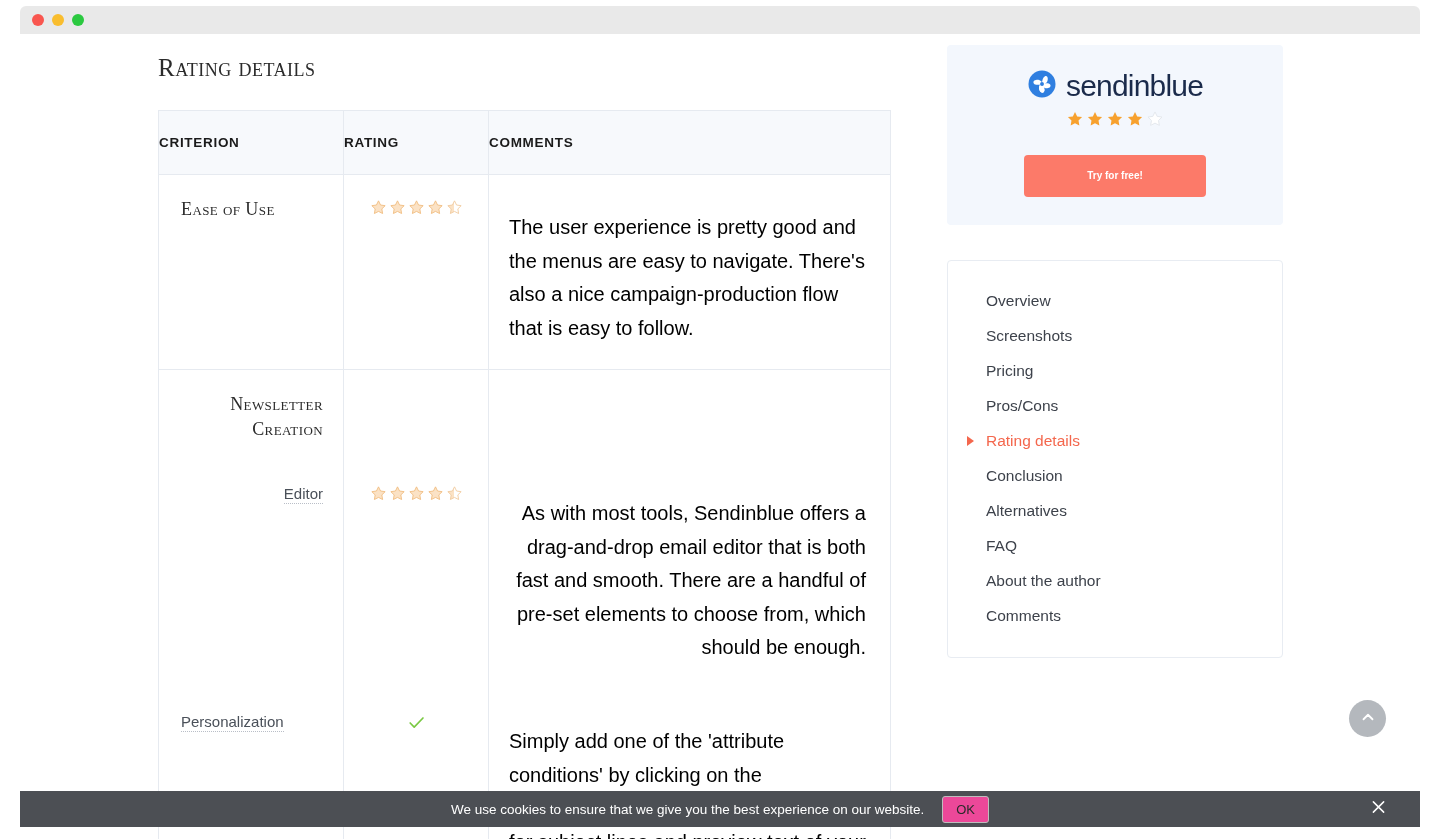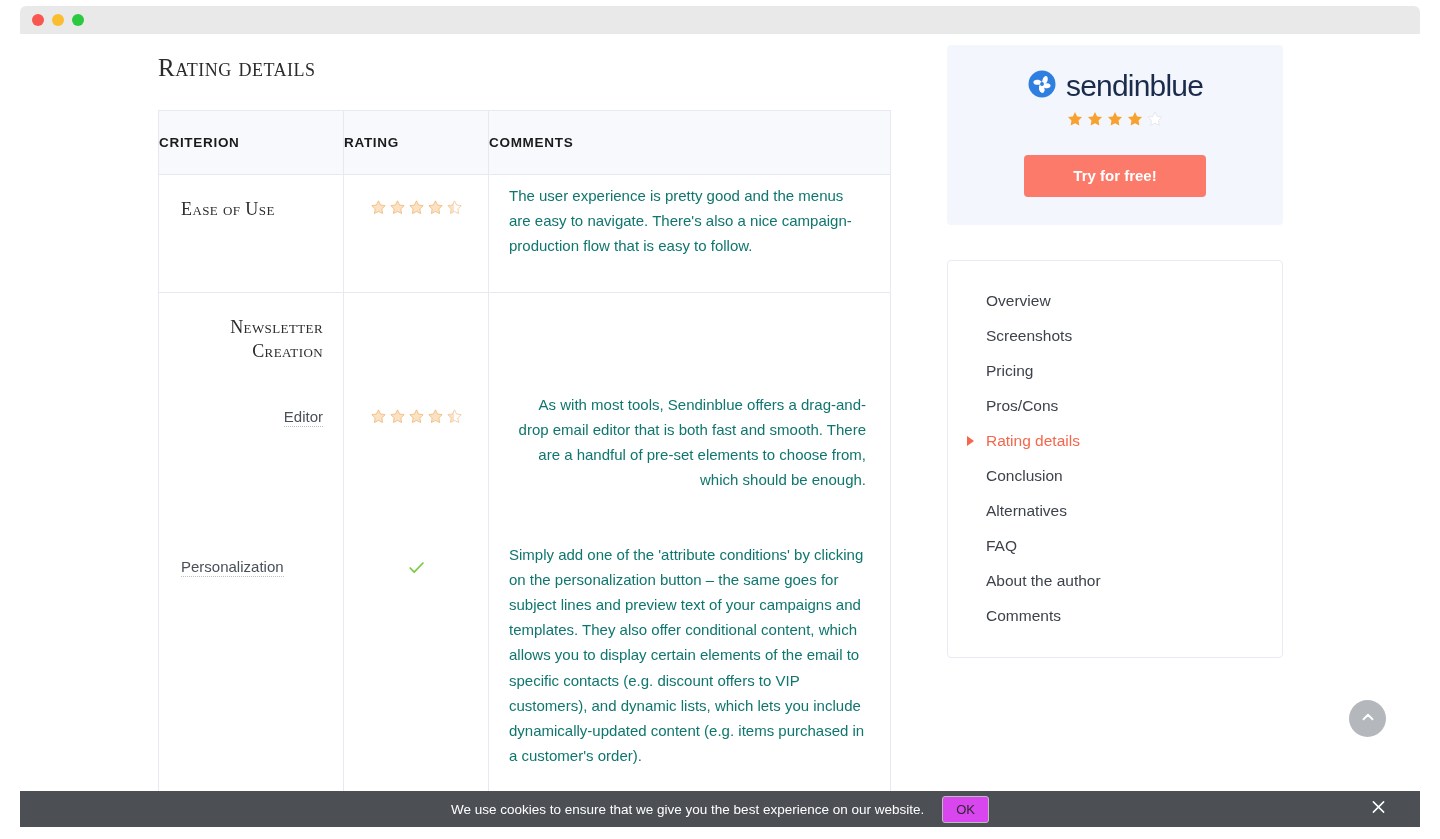--- a/index.html
+++ b/index.html
@@ -86,24 +86,24 @@
     font-variant: small-caps;
     letter-spacing: 0.4px;
     color: #2b2b2b;
     line-height: 1.35;
   }
   td.cell-rating {
     padding: 24px 10px 10px 10px;
     text-align: center;
   }
   td.cell-comments {
-    padding: 8px 24px 24px 20px;
-    font-size: 15px;
+    padding: 36px 24px 24px 20px;
+    font-size: 20px;
     line-height: 1.68;
-    color: #0f766e;
+    color: #000000;
   }
 
   
   td.sub-label {
     padding: 24px 20px 20px 22px;
     font-size: 15px;
     color: #4a5059;
   }
   .dotted {
     border-bottom: 1px dotted #b9bec7;
@@ -146,21 +146,21 @@
   }
   #promo-stars { margin-top: 7px; }
   #try-free-button {
     display: inline-block;
     margin-top: 23px;
     width: 182px;
     height: 42px;
     line-height: 42px;
     background: #fc7a69;
     color: #ffffff;
-    font-size: 15px;
+    font-size: 10px;
     font-weight: 700;
     border: none;
     border-radius: 4px;
     cursor: pointer;
     font-family: "Liberation Sans", sans-serif;
   }
 
   #toc-card {
     margin-top: 35px;
     width: 336px;
@@ -211,21 +211,21 @@
     display: flex;
     align-items: center;
     justify-content: center;
     gap: 18px;
   }
   #cookie-text {
     font-size: 13.5px;
     color: #ffffff;
   }
   #cookie-ok-button {
-    background: #d946ef;
+    background: #ec4899;
     color: #2a2a2a;
     font-size: 13px;
     border: 1px solid #bdbdbd;
     border-radius: 3px;
     padding: 5px 13px;
     cursor: pointer;
     font-family: "Liberation Sans", sans-serif;
   }
   #cookie-close-button {
     position: absolute;

